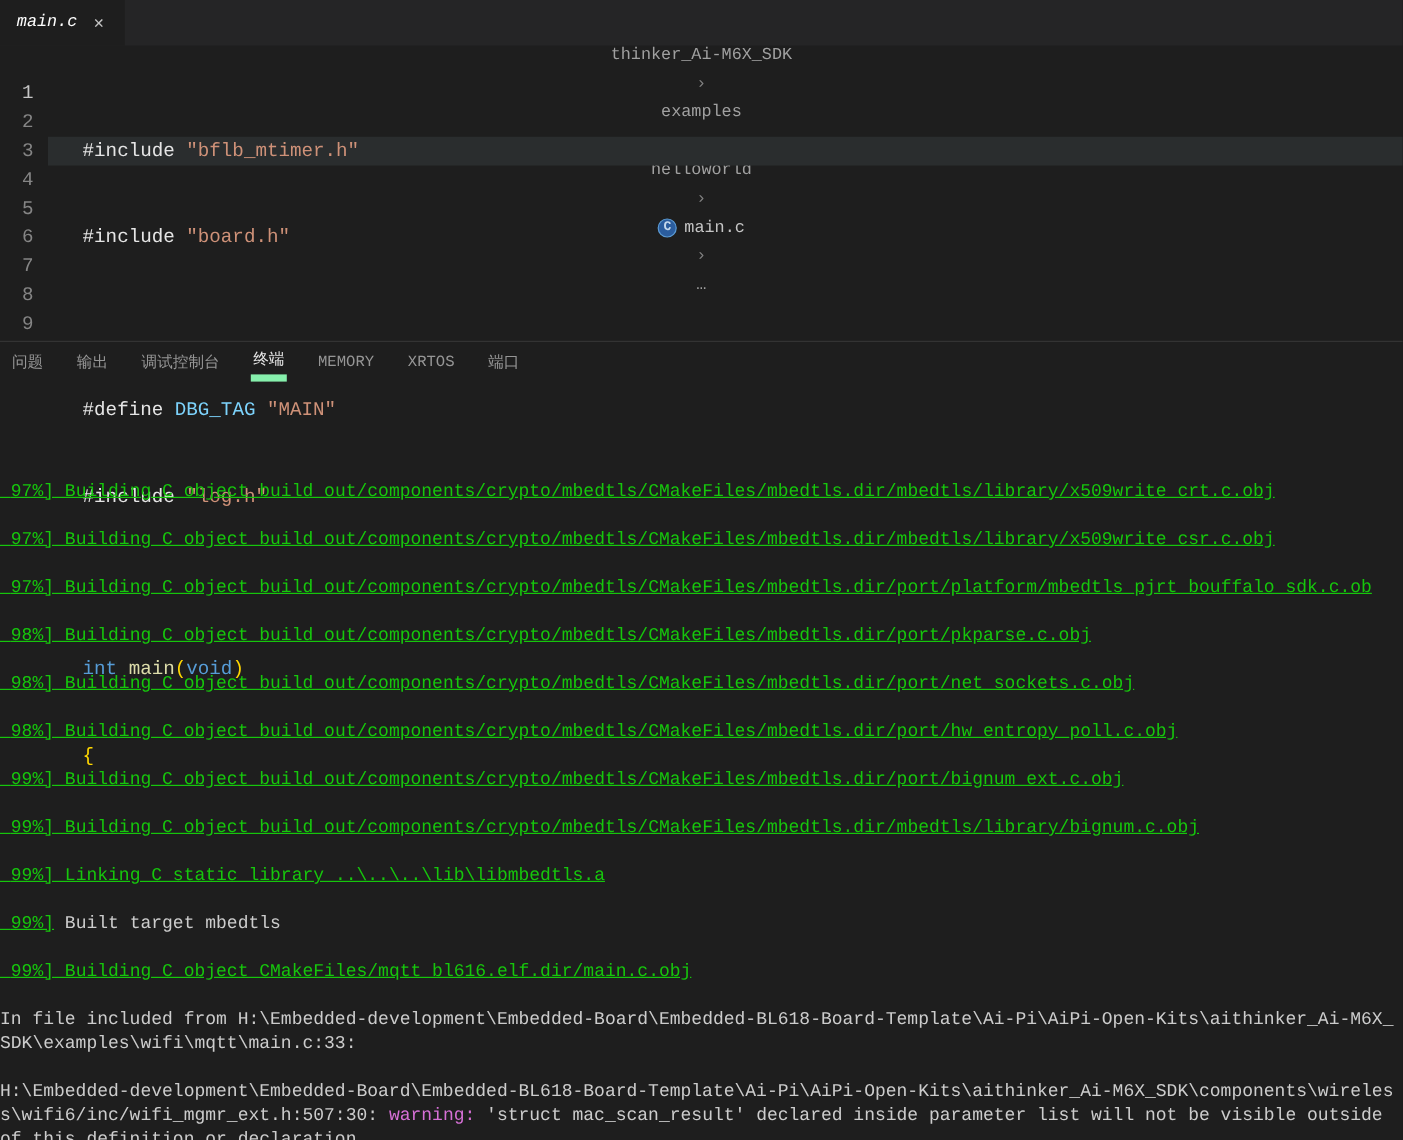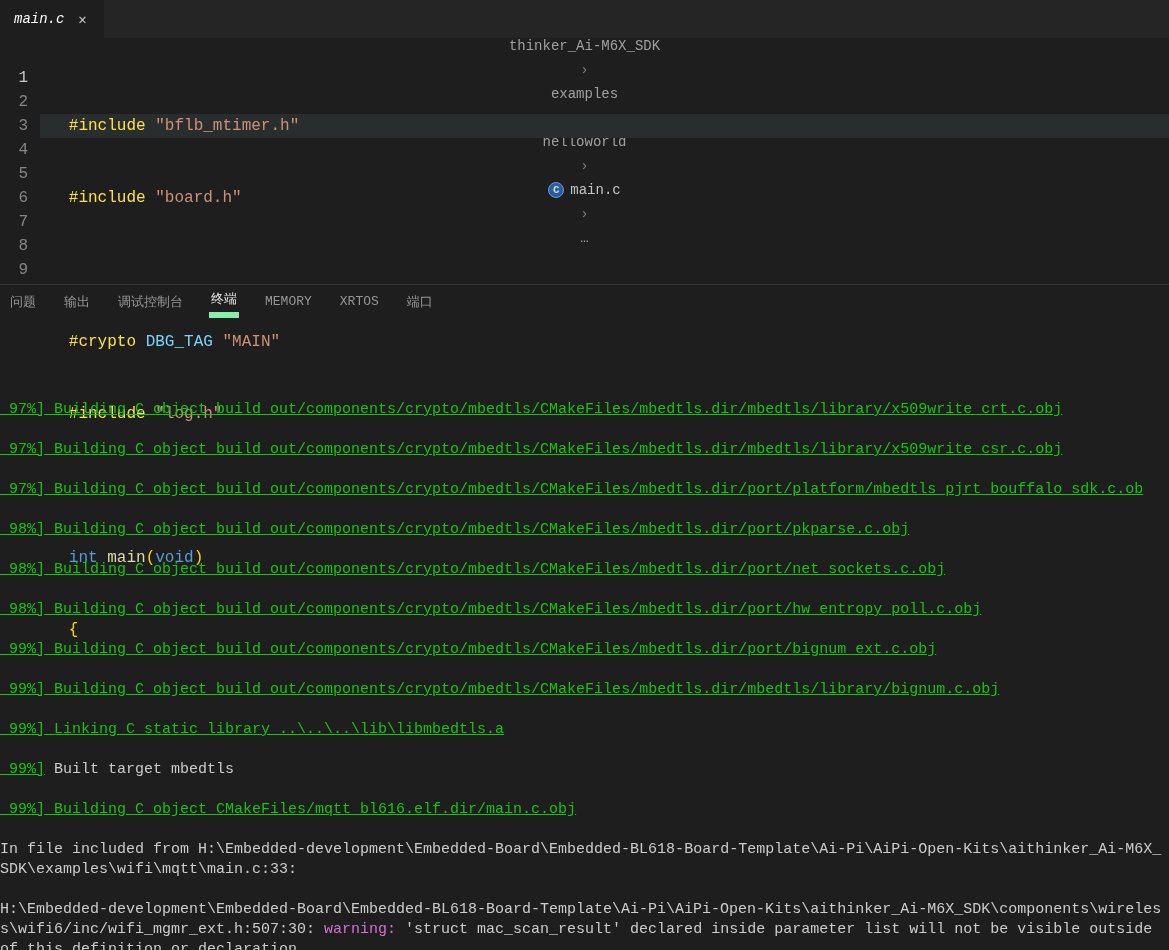--- a/index.html
+++ b/index.html
@@ -89,21 +89,21 @@
 .code {
   flex: 1;
   padding-top: 2px;
   font-size: 16px;
   line-height: 24px;
   white-space: pre;
 }
 .code .line { height: 24px; }
 .code .highlight { background: #2a2d2e; }
 .kw { color: #569cd6; }
-.mac { color: #fde047; }
+.mac { color: #e5e5e5; }
 .def { color: #7dd3fc; }
 .str { color: #ce9178; }
 .fn { color: #dcdcaa; }
 .plain { color: #d4d4d4; }
 .brace { color: #ffd700; }
 .panel-tabs {
   height: 34px;
   border-top: 1px solid #333;
   display: flex;
   align-items: center;
@@ -164,21 +164,21 @@
     <div>5</div>
     <div>6</div>
     <div>7</div>
     <div>8</div>
     <div>9</div>
   </div>
   <div class="code">
     <div class="line highlight">   <span class="mac">#include</span> <span class="str">"bflb_mtimer.h"</span></div>
     <div class="line">   <span class="mac">#include</span> <span class="str">"board.h"</span></div>
     <div class="line"></div>
-    <div class="line">   <span class="mac">#crypto</span> <span class="def">DBG_TAG</span> <span class="str">"MAIN"</span></div>
+    <div class="line">   <span class="mac">#define</span> <span class="def">DBG_TAG</span> <span class="str">"MAIN"</span></div>
     <div class="line">   <span class="mac">#include</span> <span class="str">"log.h"</span></div>
     <div class="line"></div>
     <div class="line">   <span class="kw">int</span> <span class="fn">main</span><span class="brace">(</span><span class="kw">void</span><span class="brace">)</span></div>
     <div class="line">   <span class="brace">{</span></div>
   </div>
 </div>
 
 <div class="panel-tabs">
   <span class="ptab">问题</span>
   <span class="ptab">输出</span>

